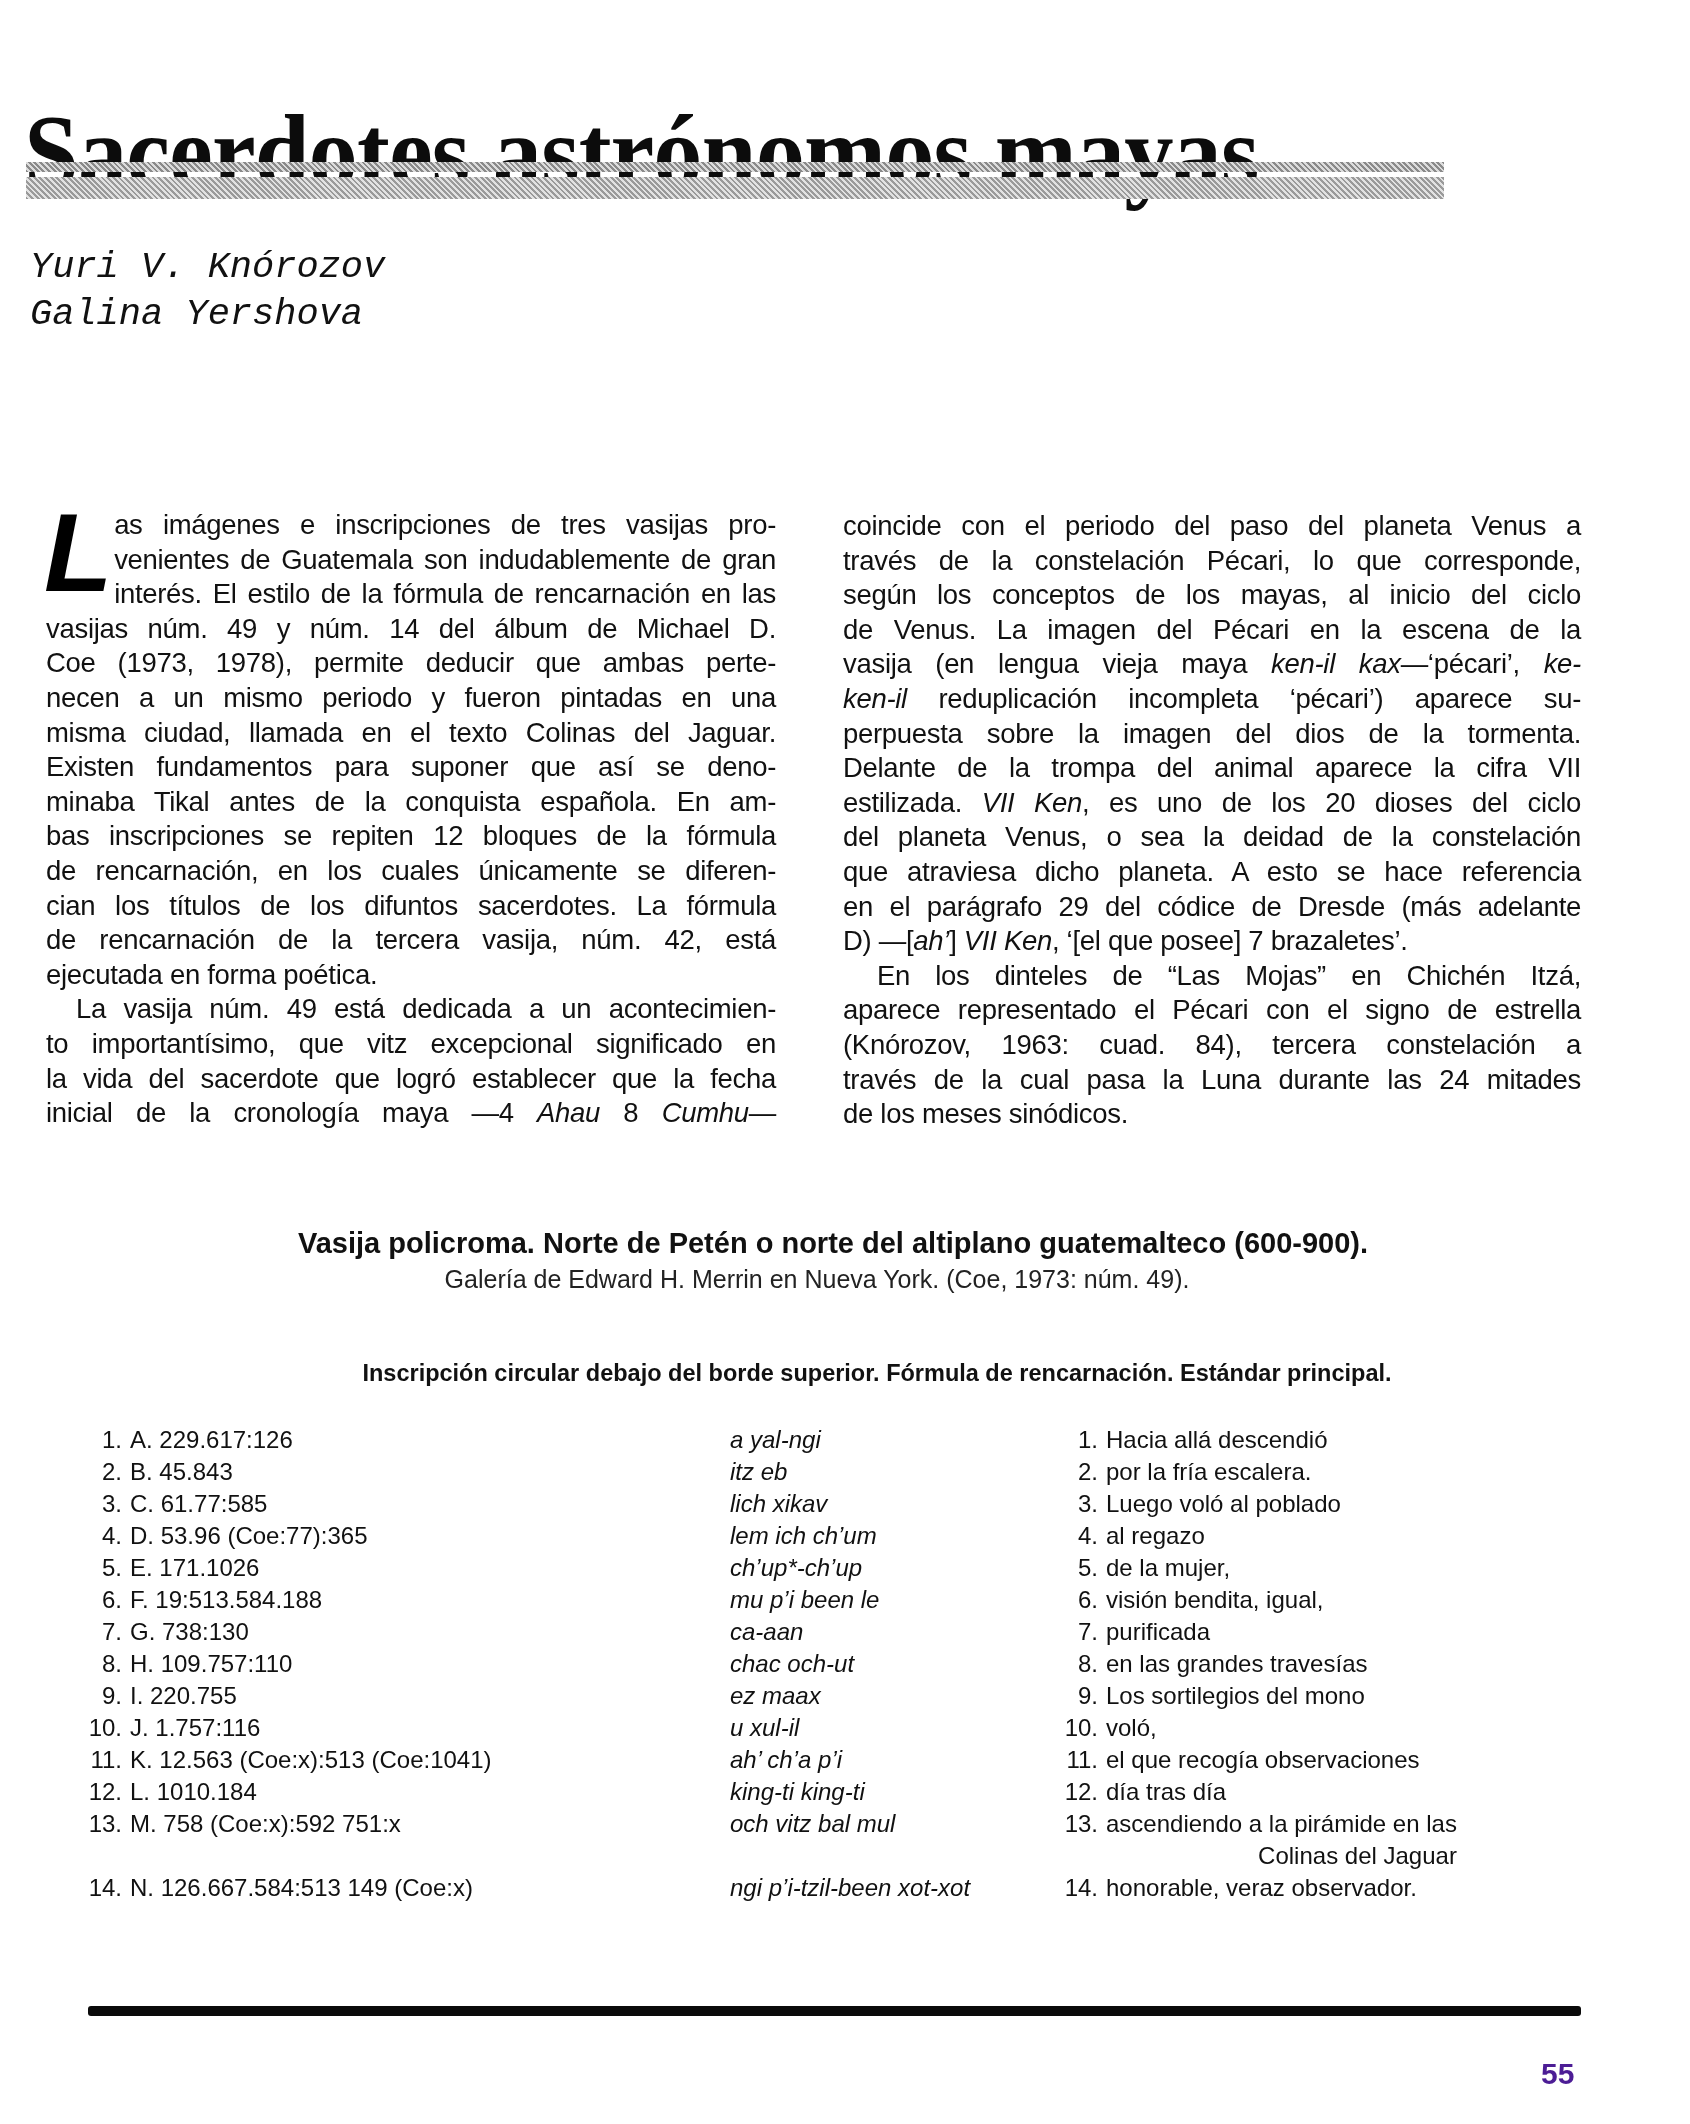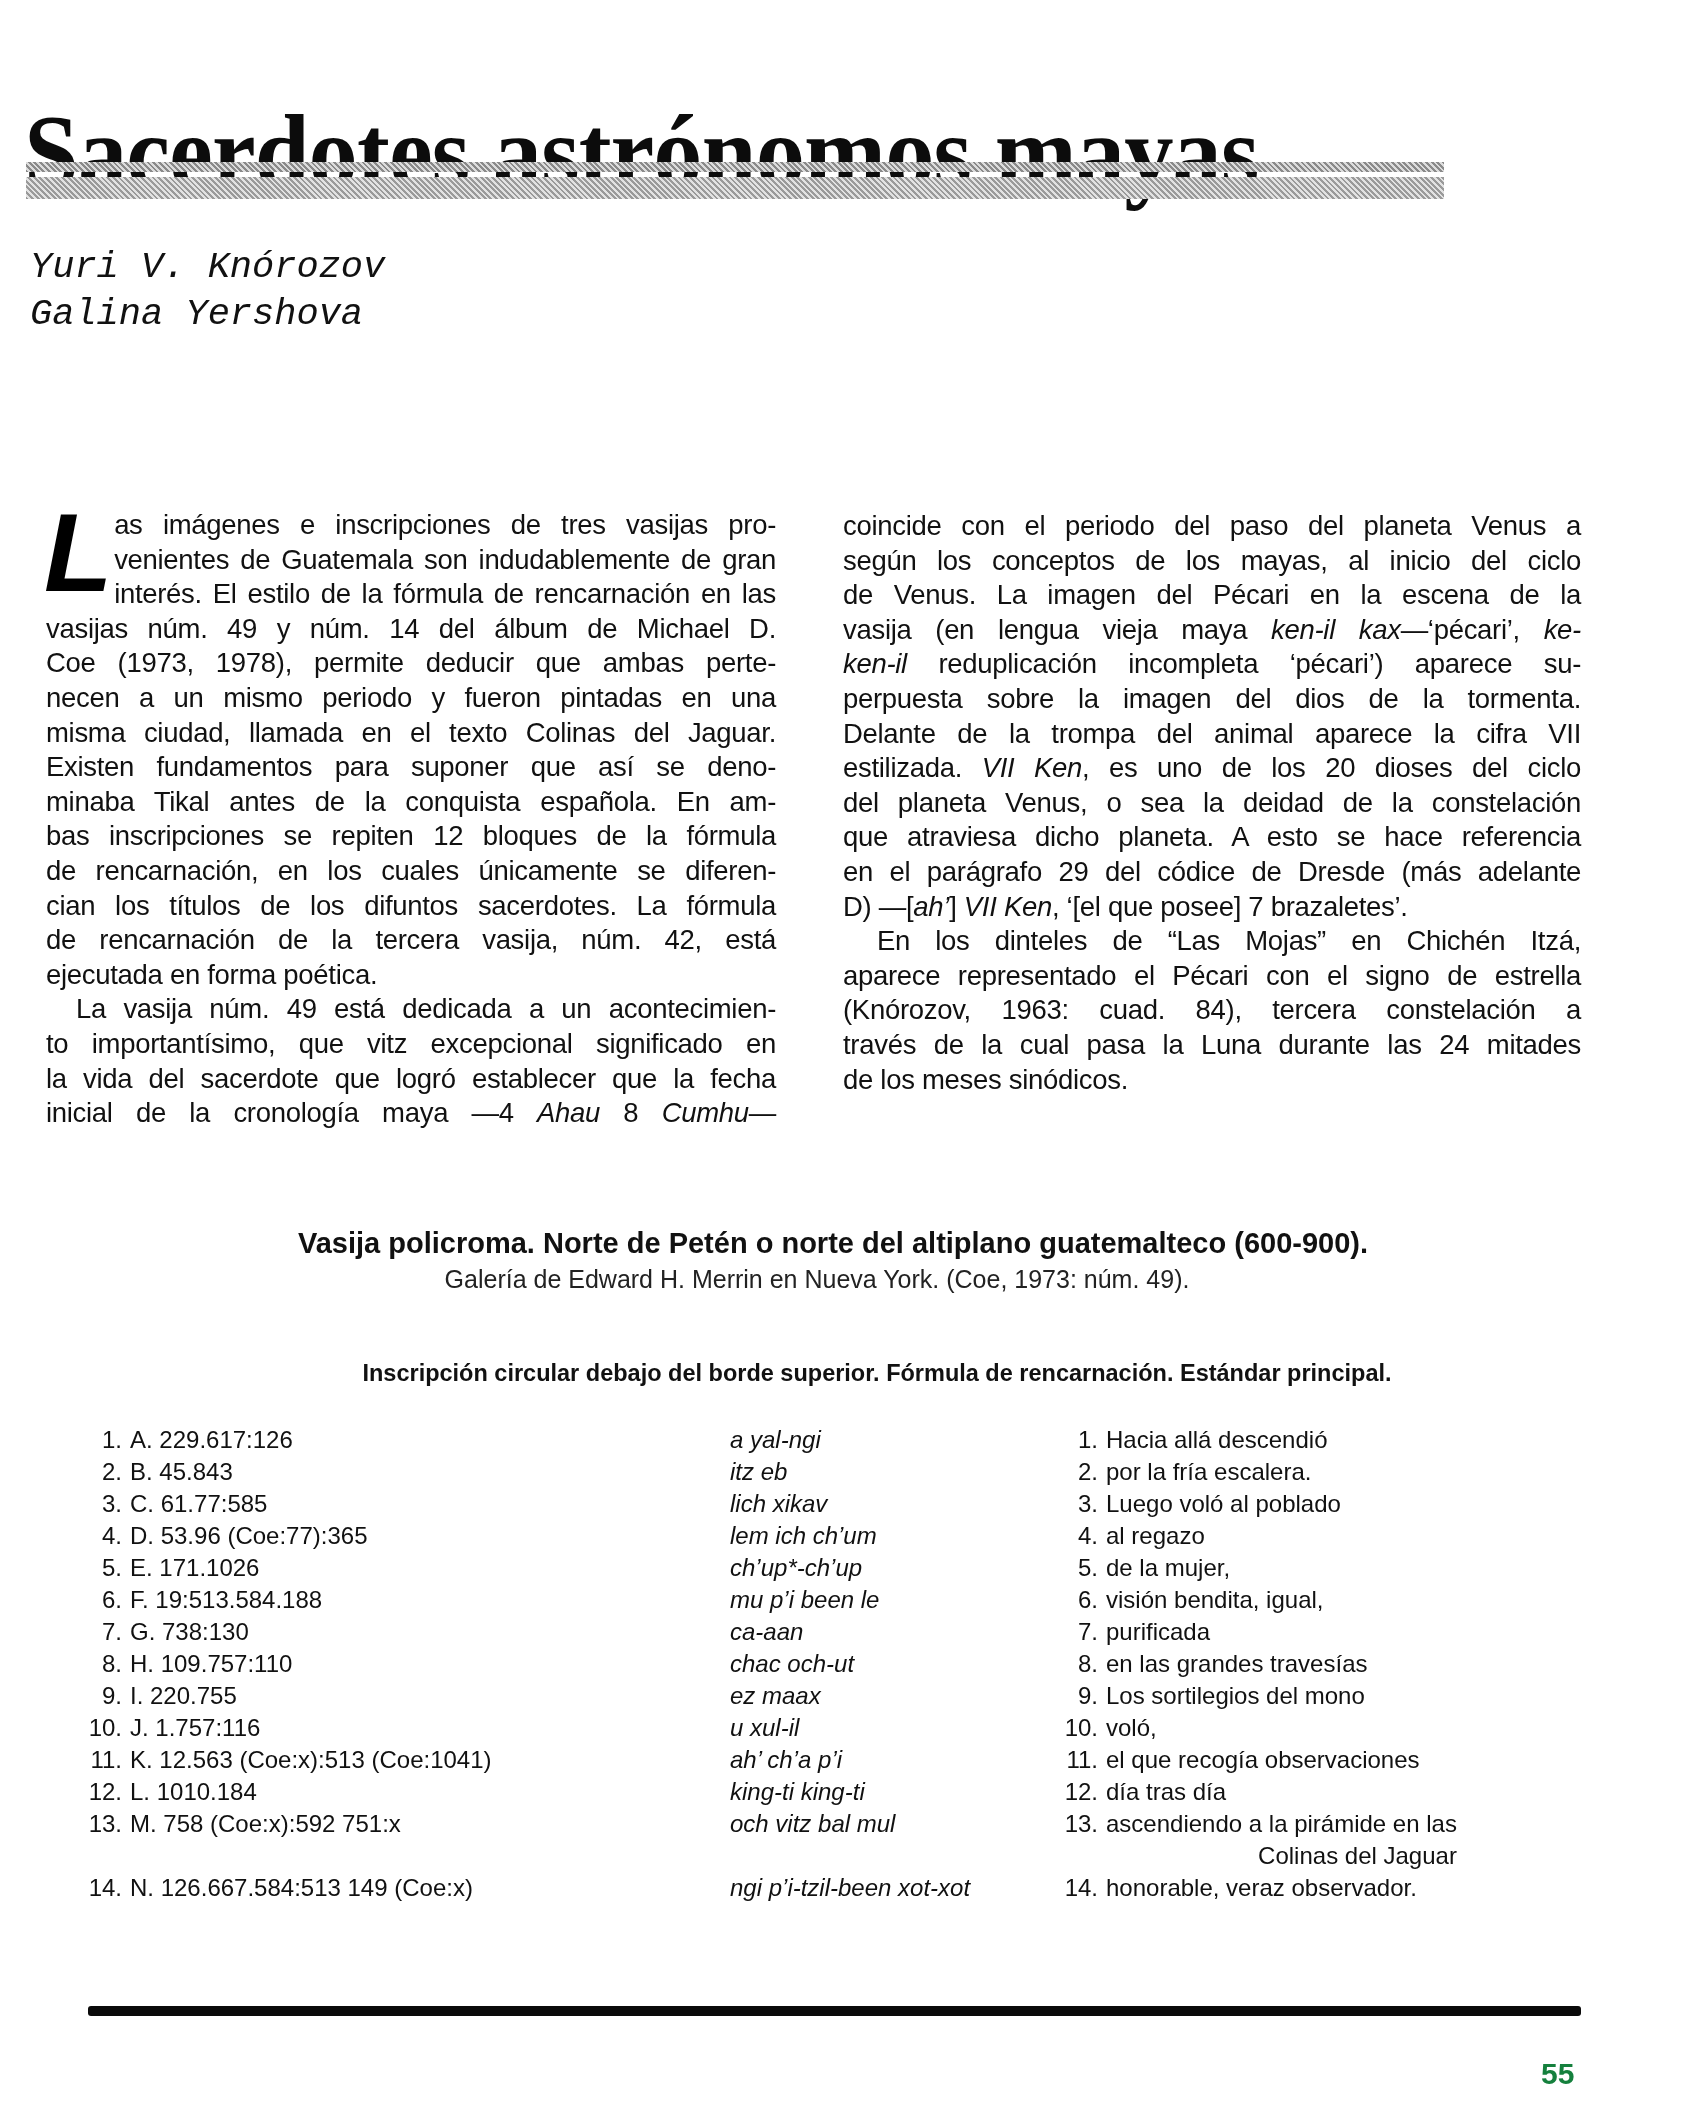--- a/index.html
+++ b/index.html
@@ -70,21 +70,21 @@
   .c2 { position: absolute; left: 730px; white-space: nowrap; font-style: italic; }
   .c3 { position: absolute; left: 1062px; white-space: nowrap; }
   .c3 .num { display: inline-block; width: 36px; text-align: right; margin-right: 8px; }
   .c3 .cont { display: block; padding-left: 44px; text-align: right; }
   .footer-rule {
     position: absolute; left: 88px; top: 2006px; width: 1493px; height: 10px;
     background: #0a0a0a; border-radius: 3px;
   }
   .page-number {
     position: absolute; left: 1541px; top: 2056px;
-    font-weight: bold; font-size: 30px; line-height: 36px; color: #15803d;
+    font-weight: bold; font-size: 30px; line-height: 36px; color: #4c1d95;
   }
 </style>
 </head>
 <body>
 
 <h1 class="title">Sacerdotes astrónomos mayas</h1>
 
 <div class="title-rule">
   <div class="band1"></div>
   <div class="band2"></div>
@@ -112,20 +112,21 @@
   <span class="line">de rencarnación de la tercera vasija, núm. 42, está</span>
   <span class="line last">ejecutada en forma poética.</span>
   <span class="line" style="padding-left:30px">La vasija núm. 49 está dedicada a un acontecimien-</span>
   <span class="line">to importantísimo, que vitz excepcional significado en</span>
   <span class="line">la vida del sacerdote que logró establecer que la fecha</span>
   <span class="line"><span>inicial de la cronología maya —4 </span><em>Ahau</em><span> 8 </span><em>Cumhu</em><span>—</span></span>
 </div>
 
 <div class="col col-right">
   <span class="line">coincide con el periodo del paso del planeta Venus a</span>
+  <span class="line">través de la constelación Pécari, lo que corresponde,</span>
   <span class="line">según los conceptos de los mayas, al inicio del ciclo</span>
   <span class="line">de Venus. La imagen del Pécari en la escena de la</span>
   <span class="line"><span>vasija (en lengua vieja maya </span><em>ken-il kax</em><span>—‘pécari’, </span><em>ke-</em></span>
   <span class="line"><em>ken-il</em><span> reduplicación incompleta ‘pécari’) aparece su-</span></span>
   <span class="line">perpuesta sobre la imagen del dios de la tormenta.</span>
   <span class="line">Delante de la trompa del animal aparece la cifra VII</span>
   <span class="line"><span>estilizada. </span><em>VII Ken</em><span>, es uno de los 20 dioses del ciclo</span></span>
   <span class="line">del planeta Venus, o sea la deidad de la constelación</span>
   <span class="line">que atraviesa dicho planeta. A esto se hace referencia</span>
   <span class="line">en el parágrafo 29 del códice de Dresde (más adelante</span>

